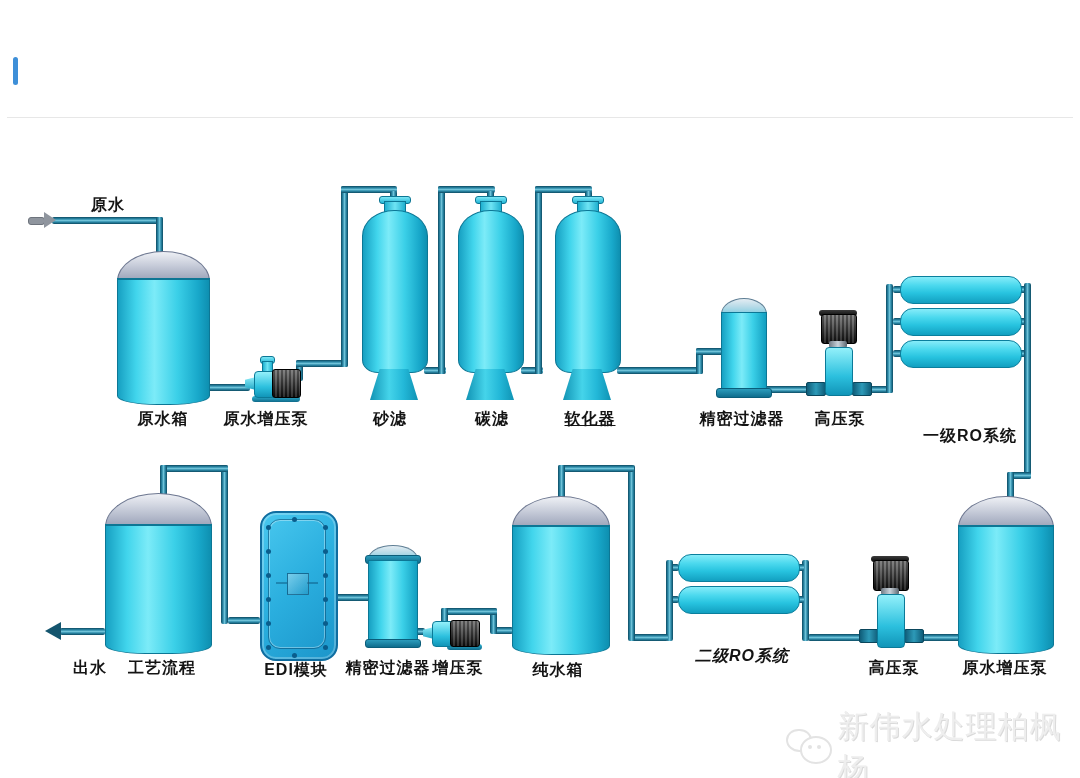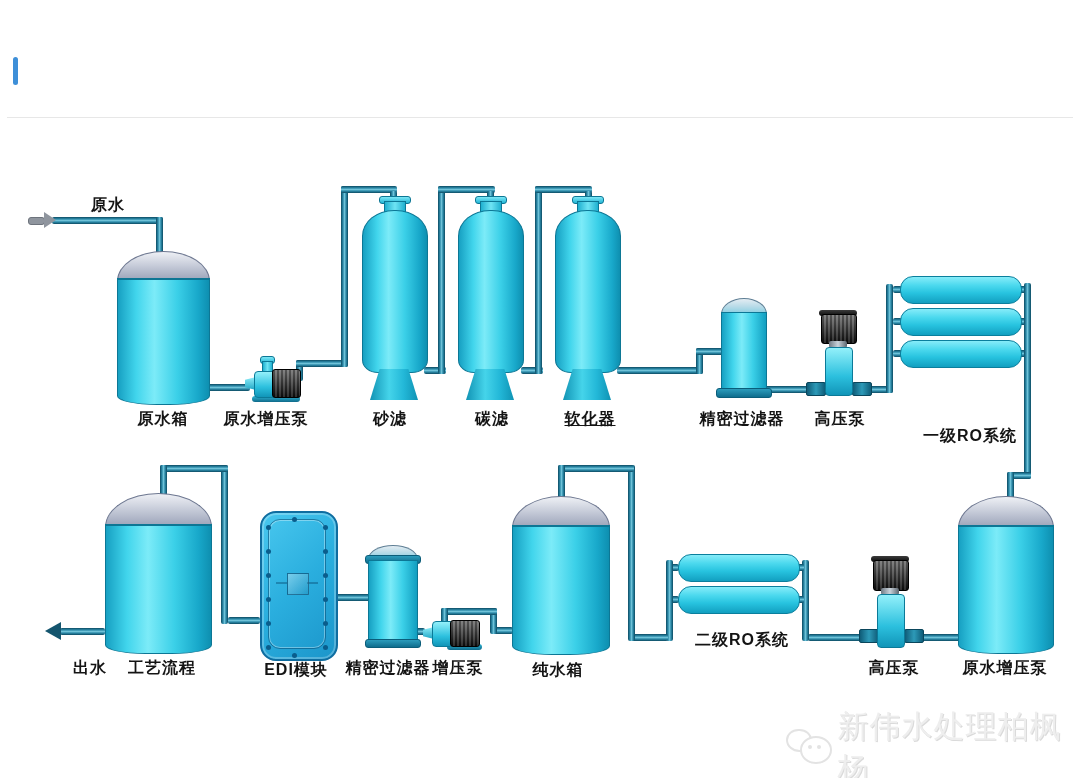--- a/index.html
+++ b/index.html
@@ -249,21 +249,21 @@
   <div class="lbl" style="left:590px;top:411px;text-decoration:underline;">软化器</div>
   <div class="lbl" style="left:742px;top:411px;">精密过滤器</div>
   <div class="lbl" style="left:840px;top:411px;">高压泵</div>
   <div class="lbl" style="left:970px;top:428px;">一级RO系统</div>
   <div class="lbl" style="left:90px;top:660px;">出水</div>
   <div class="lbl" style="left:162px;top:660px;">工艺流程</div>
   <div class="lbl" style="left:296px;top:662px;">EDI模块</div>
   <div class="lbl" style="left:388px;top:660px;">精密过滤器</div>
   <div class="lbl" style="left:458px;top:660px;">增压泵</div>
   <div class="lbl" style="left:558px;top:662px;">纯水箱</div>
-  <div class="lbl" style="left:742px;top:632px;">二级RO系统</div>
+  <div class="lbl" style="left:742px;top:648px;font-style:italic;">二级RO系统</div>
   <div class="lbl" style="left:894px;top:660px;">高压泵</div>
   <div class="lbl" style="left:1005px;top:660px;">原水增压泵</div>
 
   <div class="watermark">
     <div class="wm-icon">
       <div class="wm-b1"></div>
       <div class="wm-b2">
           <i style="left:6px;"></i>
           <i style="left:15px;"></i>
         </div>

